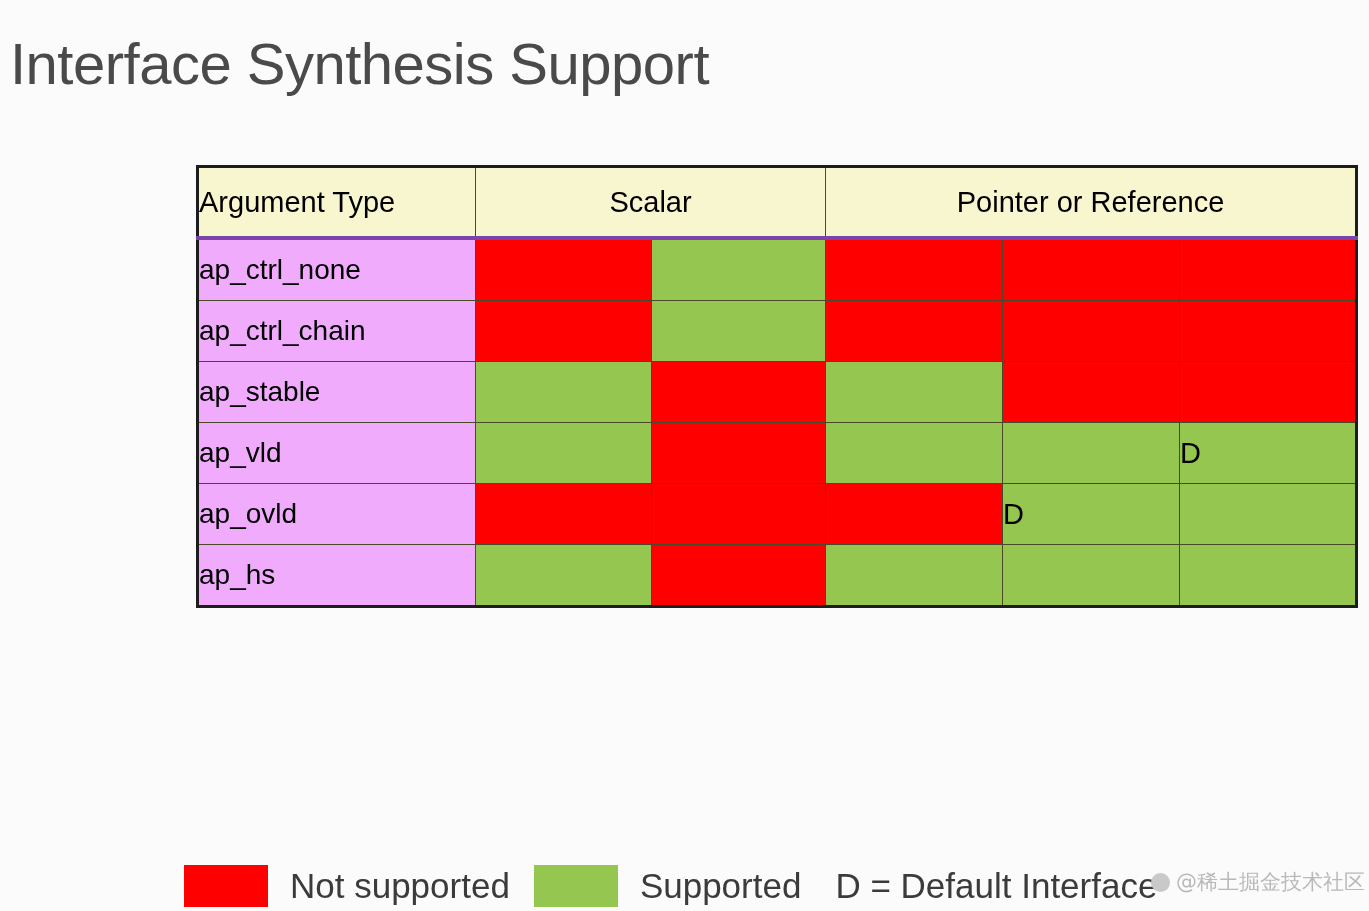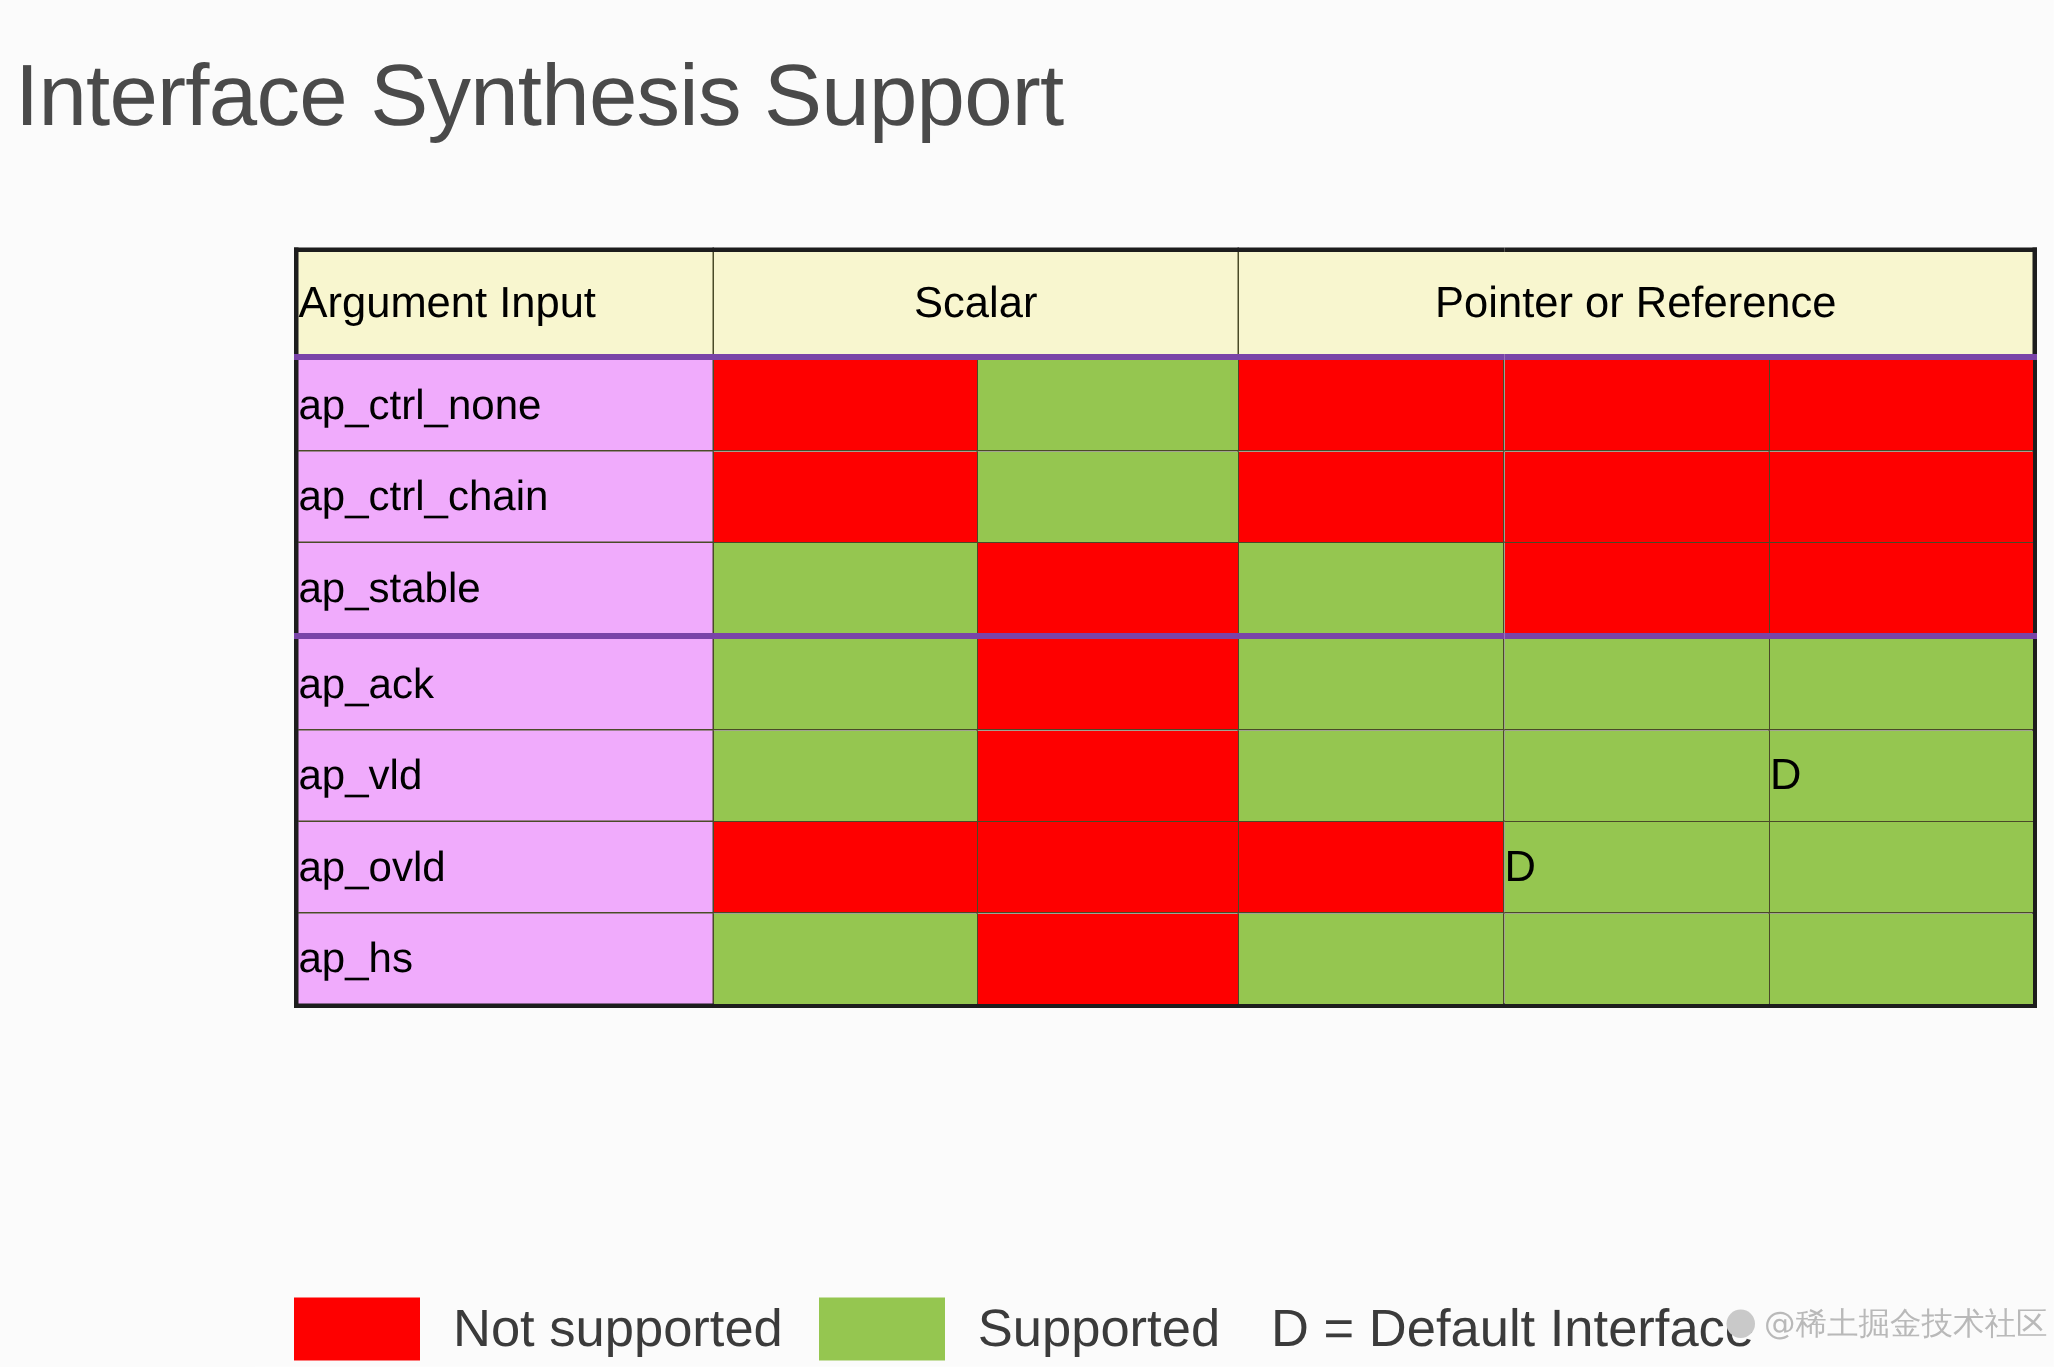--- a/index.html
+++ b/index.html
@@ -82,21 +82,21 @@
   }
   .cell.red   { background: #fe0000; }
   .cell.green { background: #95c650; }
 
   
   tr.group-sep > td { border-top: 4px solid #7a44a8 !important; }
 
   
   #legend {
     position: absolute;
-    left: 196px;
+    left: 184px;
     top: 864px;
     height: 44px;
     display: flex;
     align-items: center;
     gap: 0;
   }
   .sw {
     width: 84px;
     height: 42px;
     display: inline-block;
@@ -148,21 +148,21 @@
   <colgroup>
     <col style="width:278px">
     <col style="width:176px">
     <col style="width:174px">
     <col style="width:177px">
     <col style="width:177px">
     <col style="width:177px">
   </colgroup>
   <thead>
     <tr class="hdr-row1">
-      <td class="hdr left-label">Argument Input</td>
+      <td class="hdr left-label">Argument Type</td>
       <td class="hdr" colspan="2">Scalar</td>
       <td class="hdr" colspan="3">Pointer or Reference</td>
     </tr>
   </thead>
   <tbody id="matrix-body">
       <tr class="group-sep">
         <td class="rowlabel">ap_ctrl_none</td>
         <td class="cell red"></td>
         <td class="cell green"></td>
         <td class="cell red"></td>
@@ -178,28 +178,20 @@
         <td class="cell red"></td>
       </tr>
       <tr>
         <td class="rowlabel">ap_stable</td>
         <td class="cell green"></td>
         <td class="cell red"></td>
         <td class="cell green"></td>
         <td class="cell red"></td>
         <td class="cell red"></td>
       </tr>
-      <tr class="group-sep">
-        <td class="rowlabel">ap_ack</td>
-        <td class="cell green"></td>
-        <td class="cell red"></td>
-        <td class="cell green"></td>
-        <td class="cell green"></td>
-        <td class="cell green"></td>
-      </tr>
       <tr>
         <td class="rowlabel">ap_vld</td>
         <td class="cell green"></td>
         <td class="cell red"></td>
         <td class="cell green"></td>
         <td class="cell green"></td>
         <td class="cell green">D</td>
       </tr>
       <tr>
         <td class="rowlabel">ap_ovld</td>

